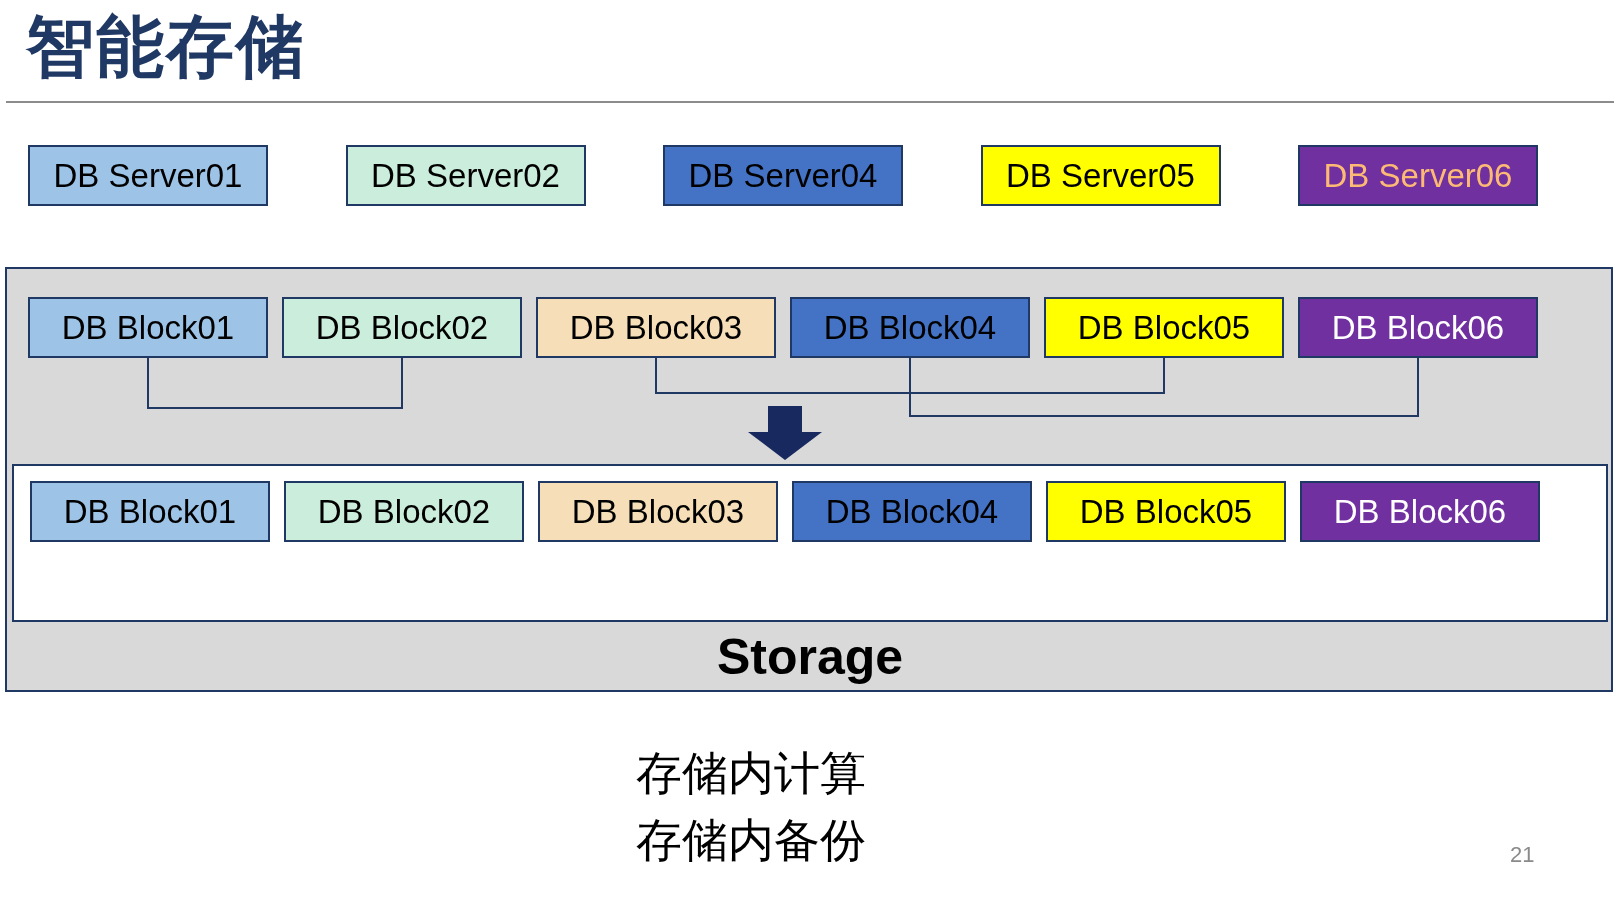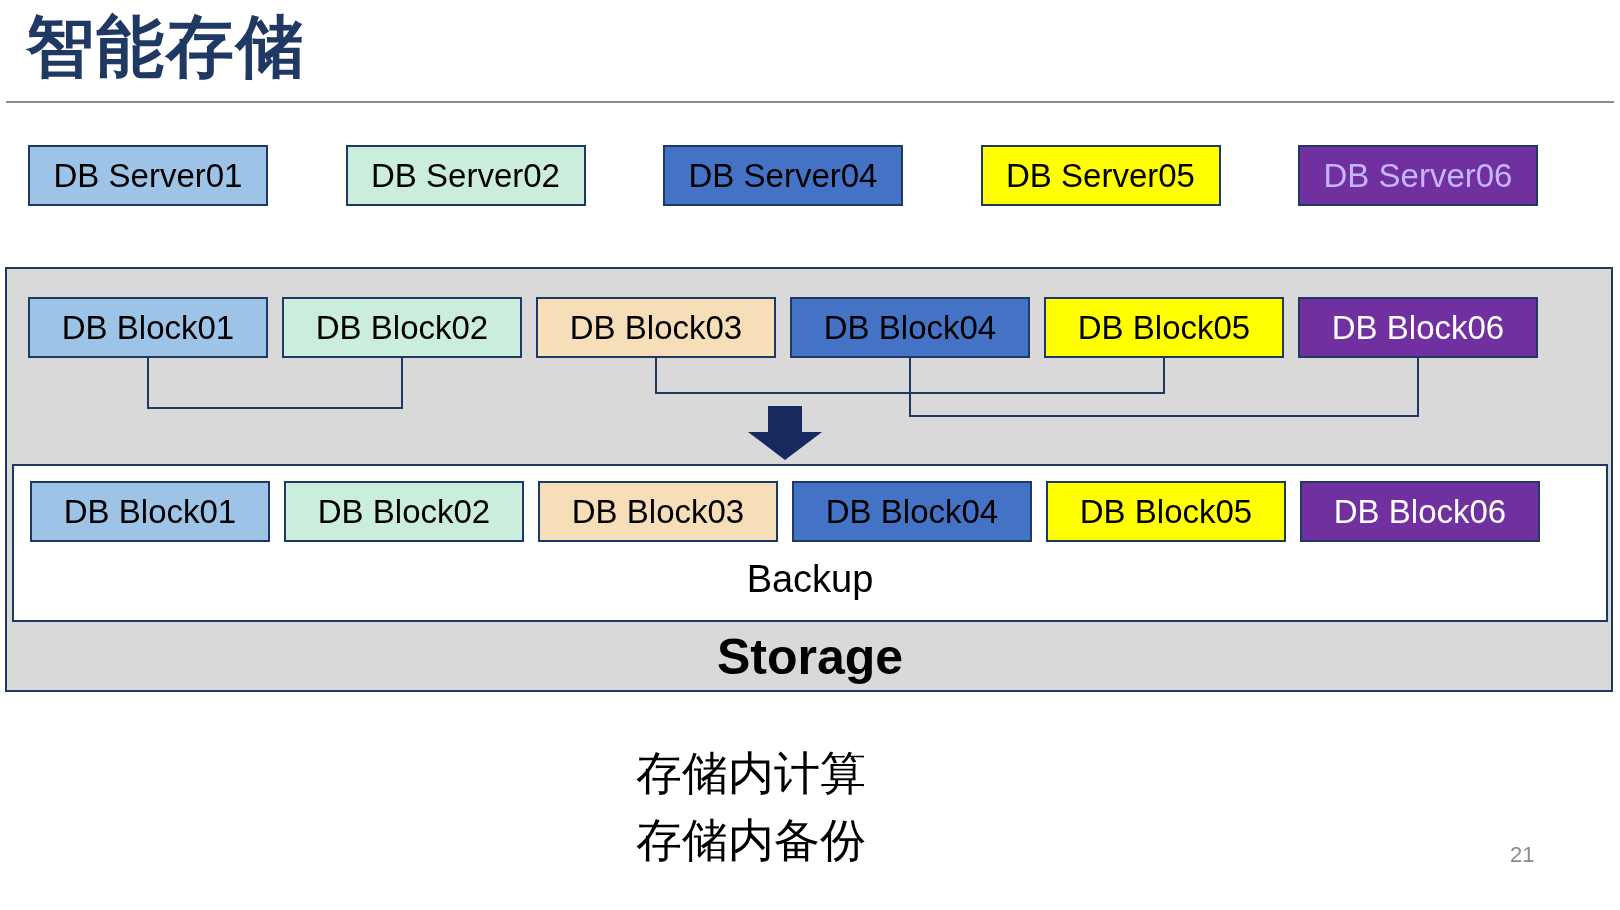--- a/index.html
+++ b/index.html
@@ -129,21 +129,21 @@
 <div class="slide">
 
   <div class="title" style="color: rgb(32, 56, 100);">智能存储</div>
   <div class="title-rule"></div>
 
   <div class="row row-servers">
     <div class="box" style="background-color: rgb(157, 195, 230); color: rgb(0, 0, 0);">DB Server01</div>
     <div class="box" style="background-color: rgb(203, 238, 220); color: rgb(0, 0, 0);">DB Server02</div>
     <div class="box" style="background-color: rgb(68, 114, 196); color: rgb(0, 0, 0);">DB Server04</div>
     <div class="box" style="background-color: rgb(255, 255, 0); color: rgb(0, 0, 0);">DB Server05</div>
-    <div class="box" style="background-color: rgb(112, 48, 160); color: #c4b5fd;">DB Server06</div>
+    <div class="box" style="background-color: rgb(112, 48, 160); color: #fdba74;">DB Server06</div>
   </div>
 
   <div class="storage-container"></div>
 
   <div class="row row-blocks-top">
     <div class="box" style="background-color: rgb(157, 195, 230); color: rgb(0, 0, 0);">DB Block01</div>
     <div class="box" style="background-color: rgb(203, 238, 220); color: rgb(0, 0, 0);">DB Block02</div>
     <div class="box" style="background-color: rgb(246, 223, 184); color: rgb(0, 0, 0);">DB Block03</div>
     <div class="box" style="background-color: rgb(68, 114, 196); color: rgb(0, 0, 0);">DB Block04</div>
     <div class="box" style="background-color: rgb(255, 255, 0); color: rgb(0, 0, 0);">DB Block05</div>
@@ -159,21 +159,20 @@
 
   <div class="inner-box">
     <div class="row-blocks-bottom">
       <div class="box" style="background-color: rgb(157, 195, 230); color: rgb(0, 0, 0);">DB Block01</div>
       <div class="box" style="background-color: rgb(203, 238, 220); color: rgb(0, 0, 0);">DB Block02</div>
       <div class="box" style="background-color: rgb(246, 223, 184); color: rgb(0, 0, 0);">DB Block03</div>
       <div class="box" style="background-color: rgb(68, 114, 196); color: rgb(0, 0, 0);">DB Block04</div>
       <div class="box" style="background-color: rgb(255, 255, 0); color: rgb(0, 0, 0);">DB Block05</div>
       <div class="box" style="background-color: rgb(112, 48, 160); color: rgb(255, 255, 255);">DB Block06</div>
     </div>
-    <div class="backup-label">Backup</div>
   </div>
 
   <div class="storage-label">Storage</div>
 
   <div class="caption">
     <div>存储内计算</div>
     <div>存储内备份</div>
   </div>
 
   <div class="page-number">21</div>

